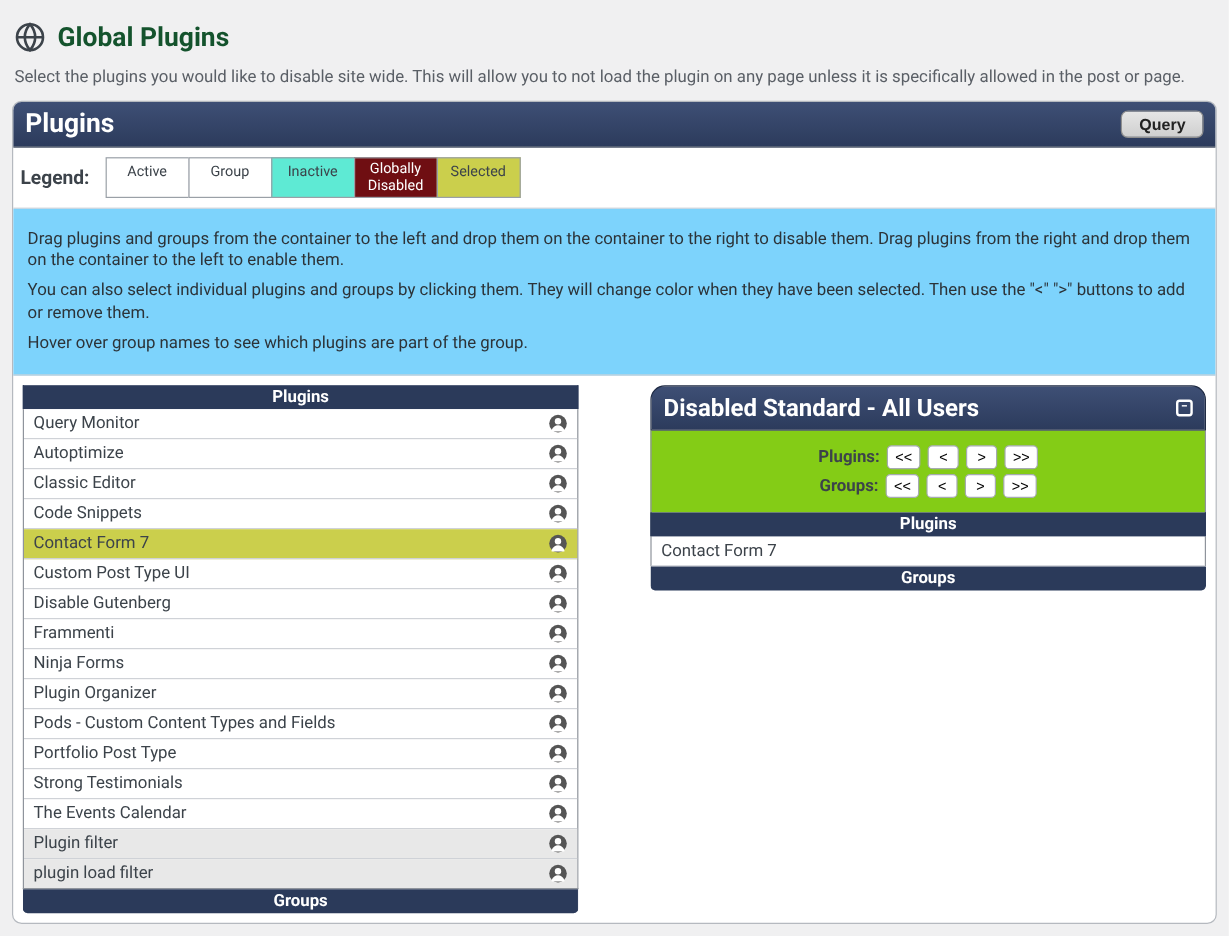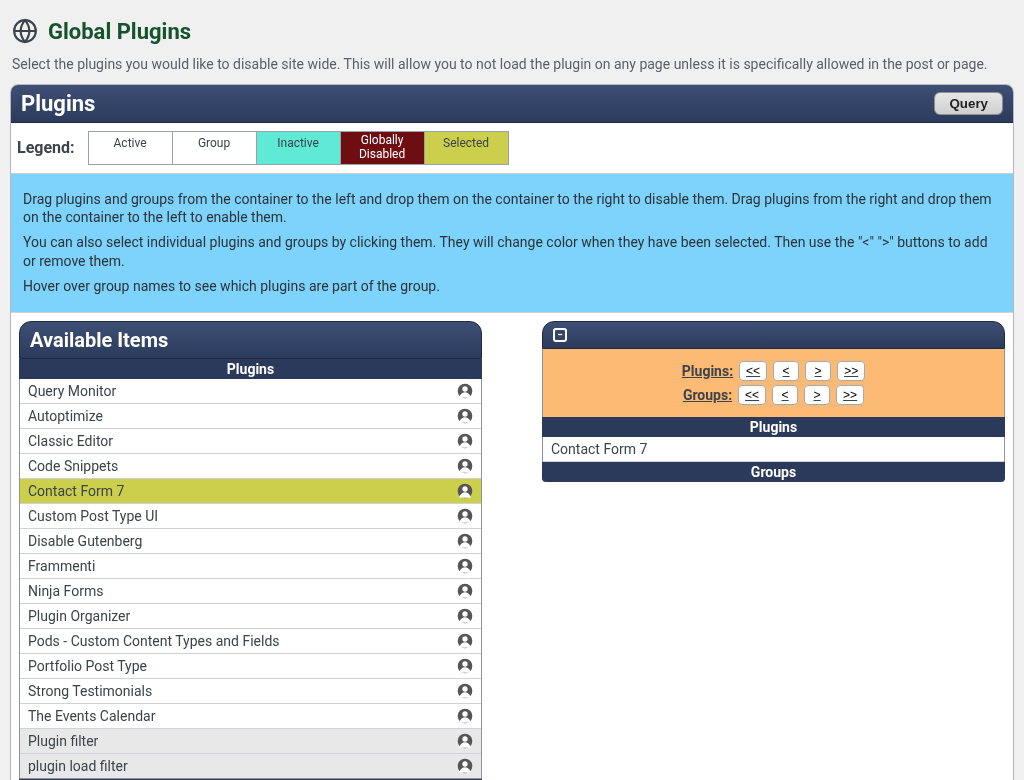--- a/index.html
+++ b/index.html
@@ -58,21 +58,21 @@
   .legend-row {
     display: flex;
     align-items: center;
     gap: 14px;
     padding: 8px 6px;
     border-bottom: 1px solid #cfd2d7;
   }
   .legend-label { font-weight: 700; font-size: 16px; }
   .legend-boxes { display: flex; }
   .legend-box {
-    width: 85px;
+    width: 70px;
     border: 1px solid #9aa0a7;
     text-align: center;
     font-size: 12px;
     padding: 4px 4px;
     background: #fff;
     margin-left: -1px;
   }
   .legend-box.inactive { background: #5eead4; }
   .legend-box.disabled { background: #6f0e12; color: #fff; padding: 2px 4px; line-height: 1.15; }
   .legend-box.selected { background: #cbcf4c; }
@@ -147,25 +147,24 @@
   .bottom-groups-bar {
     background: #2b3a5a;
     color: #fff;
     text-align: center;
     font-weight: 700;
     padding: 2px;
     border-bottom-left-radius: 4px;
     border-bottom-right-radius: 4px;
   }
   .move-panel {
-    background: #fdba74;
+    background: #84cc16;
     border-left: 1px solid #8f949c;
     border-right: 1px solid #8f949c;
     padding: 8px 10px;
-    text-decoration: underline;
   }
   .move-row {
     display: flex;
     align-items: center;
     justify-content: center;
     gap: 6px;
     margin: 4px 0;
   }
   .move-label { font-size: 14px; font-weight: 700; }
   .mini-btn {
@@ -217,23 +216,20 @@
 
   <div class="helper-text">
     <p>Drag plugins and groups from the container to the left and drop them on the container to the right to disable them. Drag plugins from the right and drop them on the container to the left to enable them.</p>
     <p>You can also select individual plugins and groups by clicking them. They will change color when they have been selected. Then use the "&lt;" "&gt;" buttons to add or remove them.</p>
     <p>Hover over group names to see which plugins are part of the group.</p>
   </div>
 
   <div class="columns">
 
     <div class="col">
-      <div class="card-header">
-        <span>Available Items</span>
-      </div>
       <div class="section-bar">Plugins</div>
       <div class="list" id="available-list">
           <div class="list-row ">
             <span>Query Monitor</span>
             <span class="user-icon">
               <svg width="16" height="16" viewBox="0 0 24 24" fill="#555">
                 <circle cx="12" cy="12" r="11" fill="#555"></circle>
                 <circle cx="12" cy="9" r="4" fill="#fff"></circle>
                 <path d="M4 20c1.5-4 5-6 8-6s6.5 2 8 6v2H4z" fill="#fff"></path>
               </svg>
@@ -388,20 +384,21 @@
                 <path d="M4 20c1.5-4 5-6 8-6s6.5 2 8 6v2H4z" fill="#fff"></path>
               </svg>
             </span>
           </div>
         </div>
       <div class="section-bar bottom-groups-bar">Groups</div>
     </div>
 
     <div class="col">
       <div class="card-header">
+        <span>Disabled Standard - All Users</span>
         <span class="collapse-icon">−</span>
       </div>
       <div class="move-panel">
         <div class="move-row">
           <span class="move-label">Plugins:</span>
           <button class="mini-btn">&lt;&lt;</button>
           <button class="mini-btn">&lt;</button>
           <button class="mini-btn">&gt;</button>
           <button class="mini-btn">&gt;&gt;</button>
         </div>

